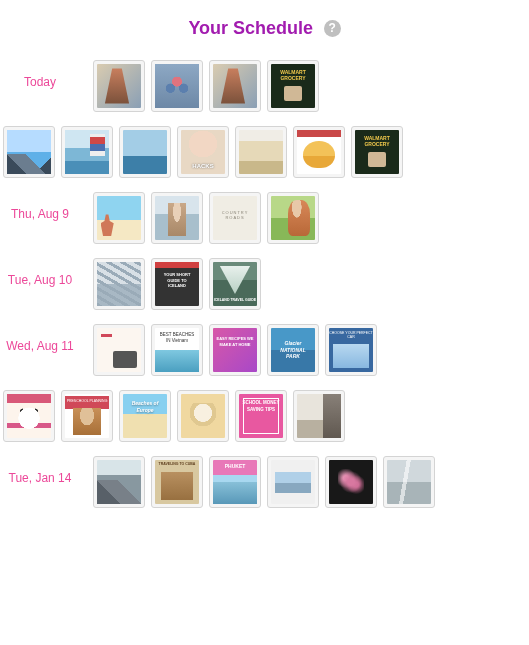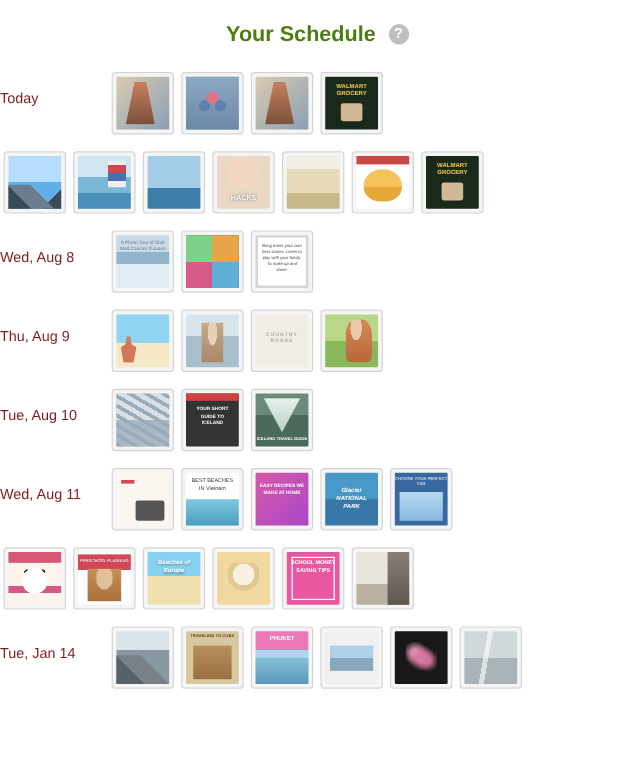--- a/index.html
+++ b/index.html
@@ -2,25 +2,25 @@
 <html><head>
 <meta charset="utf-8">
 <style>
 *{box-sizing:border-box;margin:0;padding:0}
 body{font-family:-apple-system,BlinkMacSystemFont,"Helvetica Neue",Arial,sans-serif;background:#fff;width:529px;height:645px;overflow:hidden;position:relative}
 .scroll-wrap{width:529px;height:645px;overflow-y:scroll;overflow-x:hidden;padding:0 0 20px 0}
 .scroll-wrap::-webkit-scrollbar{width:10px}
 .scroll-wrap::-webkit-scrollbar-track{background:transparent}
 .scroll-wrap::-webkit-scrollbar-thumb{background:#c9c9c9;border-radius:5px}
 .header{text-align:center;padding:18px 0 14px 0}
-.title{font-size:18px;font-weight:700;color:#4d7c0f;display:inline-block;vertical-align:middle}
+.title{font-size:18px;font-weight:700;color:#a21caf;display:inline-block;vertical-align:middle}
 .help{display:inline-block;width:17px;height:17px;border-radius:50%;background:#bfbfbf;color:#fff;font-size:12px;font-weight:700;line-height:17px;text-align:center;margin-left:6px;vertical-align:middle}
 .rows{padding:0 0 0 0}
 .row{display:flex;align-items:flex-start;padding:4px 0}
-.day{width:90px;flex:0 0 90px;text-align:left;font-size:12px;color:#7f1d1d;padding-right:10px;padding-top:18px}
+.day{width:90px;flex:0 0 90px;text-align:center;font-size:12px;color:#ec4899;padding-right:10px;padding-top:18px}
 .thumbs{flex:1;display:flex;flex-wrap:wrap}
 .thumb{width:52px;height:52px;border:1px solid #d4d4d4;border-radius:3px;margin:3px;position:relative;overflow:hidden;background:#f5f5f5}
 .thumb-inner{position:absolute;inset:3px;border-radius:1px}
 
 .v0{background:linear-gradient(135deg,#d9cbb0 0%,#8a9fb5 100%)}
 .v0::after{content:"";position:absolute;left:18%;top:10%;width:55%;height:80%;background:linear-gradient(#c97f5e,#7a513b);clip-path:polygon(30% 0,70% 0,100% 100%,0 100%)}
 .v1{background:#a8bfd4}
 .v1::after{content:"";position:absolute;inset:0;background:radial-gradient(circle at 50% 40%,#e0737e 0 14%,transparent 15%),radial-gradient(circle at 35% 55%,#5b7fae 0 12%,transparent 13%),radial-gradient(circle at 65% 55%,#5b7fae 0 12%,transparent 13%),linear-gradient(#8da8c4,#6d88a6)}
 .v2{background:#1a2a1a}
 .v2::after{content:"WALMART GROCERY";position:absolute;inset:0;color:#f2c94c;font-size:5px;font-weight:700;text-align:center;padding-top:6px;line-height:1.1}
@@ -168,34 +168,20 @@
           </div>
           <div class="thumb">
             <div class="thumb-inner v8"></div>
           </div>
           <div class="thumb">
             <div class="thumb-inner v2"></div>
           </div>
         </div>
       </div>
       <div class="row">
-        <div class="day">Wed, Aug 8</div>
-        <div class="thumbs">
-          <div class="thumb">
-            <div class="thumb-inner v9"></div>
-          </div>
-          <div class="thumb">
-            <div class="thumb-inner v10"></div>
-          </div>
-          <div class="thumb">
-            <div class="thumb-inner v11"></div>
-          </div>
-        </div>
-      </div>
-      <div class="row">
         <div class="day">Thu, Aug 9</div>
         <div class="thumbs">
           <div class="thumb">
             <div class="thumb-inner v12"></div>
           </div>
           <div class="thumb">
             <div class="thumb-inner v13"></div>
           </div>
           <div class="thumb">
             <div class="thumb-inner v14"></div>

